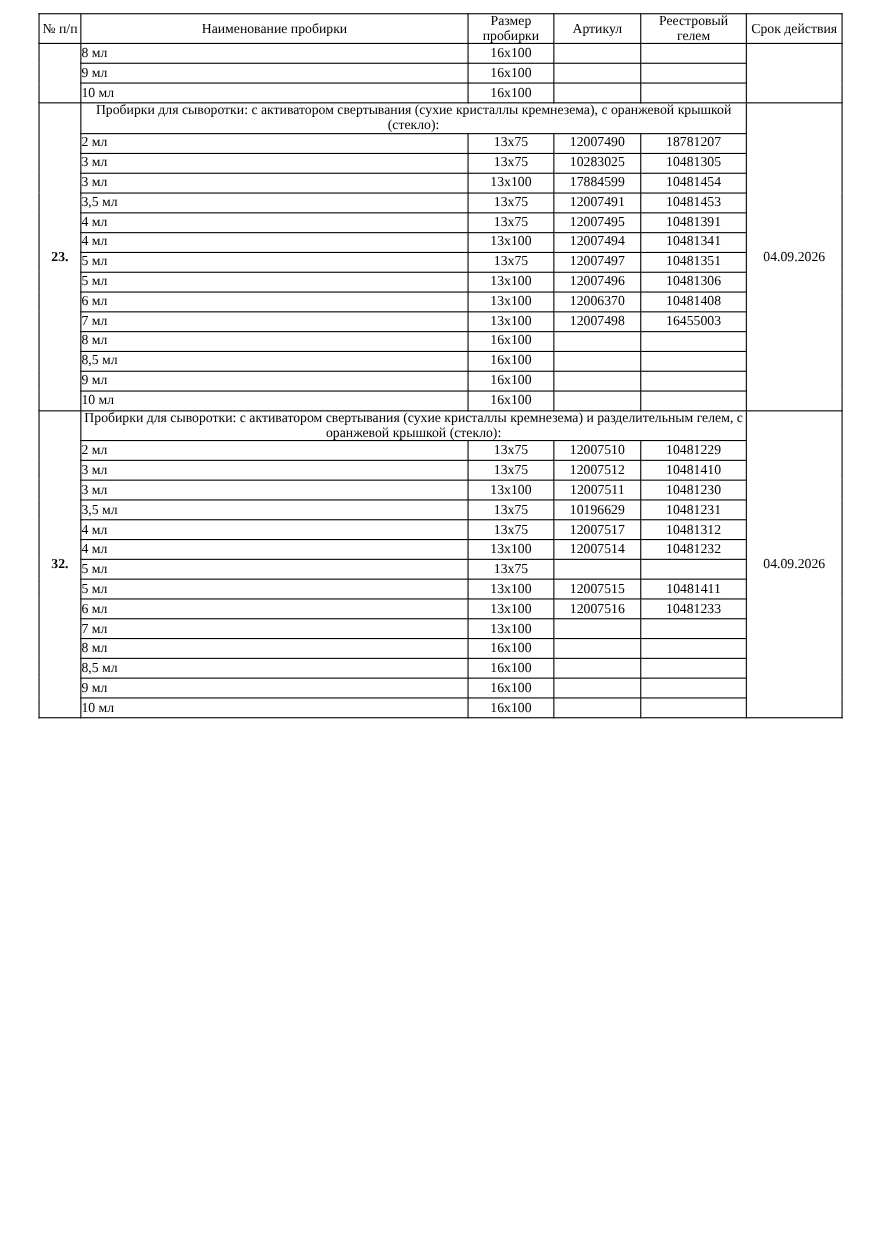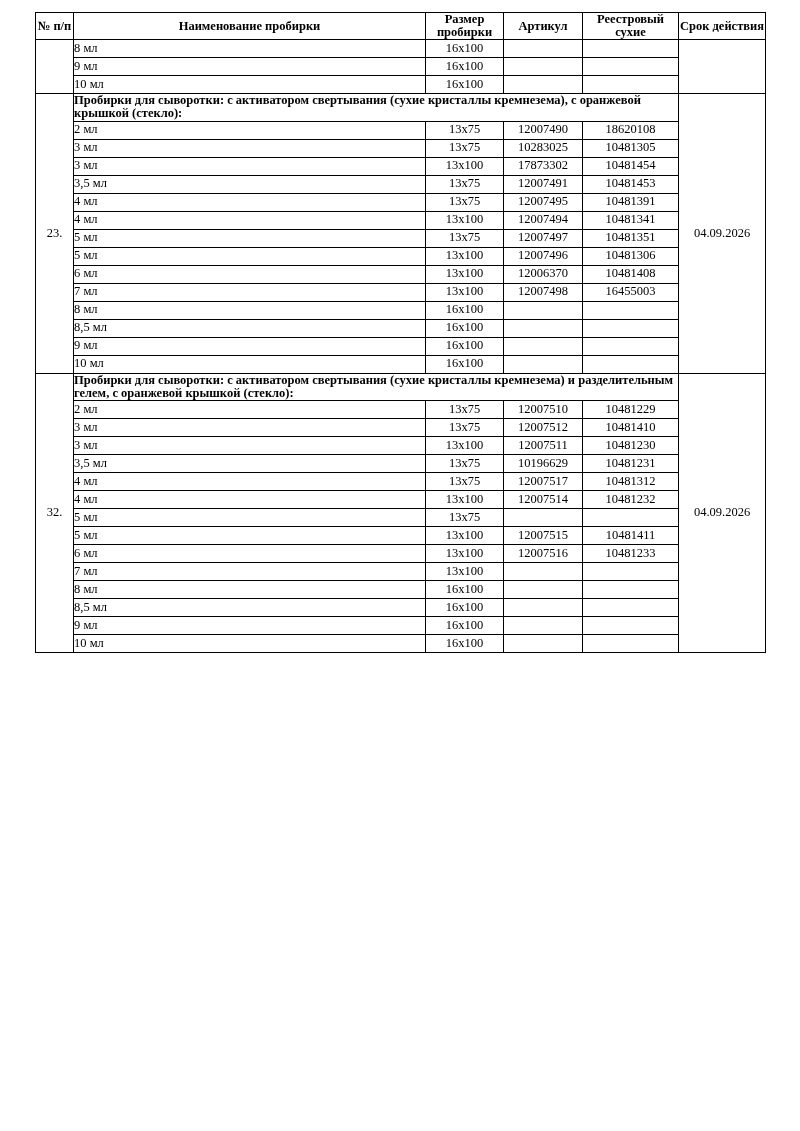--- a/index.html
+++ b/index.html
@@ -35,21 +35,21 @@
   
   col.c-num   { width: 38px; }
   col.c-name  { width: 352px; }
   col.c-size  { width: 78px; }
   col.c-art   { width: 79px; }
   col.c-reg   { width: 96px; }
   col.c-term  { width: 87px; }
 
   thead th {
     text-align: center;
-    font-weight: bold;
+    font-weight: normal;
     font-size: 13px;
     padding: 3px 2px;
     line-height: 1.15;
   }
   td.cell-name {
     text-align: left;
     padding: 1px 2px 1px 4px;
     height: 17px;
     margin-top: 28px;
   }
@@ -59,24 +59,25 @@
   }
   td.cell-term {
     text-align: center;
     font-size: 12.5px;
   }
   td.cell-idx {
     text-align: center;
     vertical-align: top;
     padding-top: 3px;
     font-size: 12.5px;
+    font-weight: bold;
   }
   td.group-title {
-    text-align: left;
-    font-weight: bold;
+    text-align: center;
+    font-weight: normal;
     font-size: 12.5px;
     padding: 2px 4px 3px 4px;
     line-height: 1.12;
   }
 </style>
 </head>
 <body>
 
 <div class="page">
   <table class="tbl">
@@ -87,21 +88,21 @@
       <col class="c-art">
         <col class="c-reg">
         <col class="c-term">
     </colgroup>
     <thead>
       <tr>
         <th>№ п/п</th>
         <th>Наименование пробирки</th>
         <th>Размер пробирки</th>
         <th>Артикул</th>
-        <th>Реестровый сухие</th>
+        <th>Реестровый гелем</th>
         <th>Срок действия</th>
       </tr>
     </thead>
     <tbody>
         <tr>
           <td class="cell-idx" rowspan="3"></td>
           <td class="cell-name">8 мл</td>
           <td class="cell-size">16x100</td>
           <td class="cell-art"></td>
           <td class="cell-reg"></td>
@@ -121,32 +122,32 @@
         </tr>
         <tr>
           <td class="cell-idx" rowspan="15">23.</td>
           <td class="group-title" colspan="4">Пробирки для сыворотки: с активатором свертывания (сухие кристаллы кремнезема), с оранжевой крышкой (стекло):</td>
           <td class="cell-term" rowspan="15">04.09.2026</td>
         </tr>
         <tr>
           <td class="cell-name">2 мл</td>
           <td class="cell-size">13x75</td>
           <td class="cell-art">12007490</td>
-          <td class="cell-reg">18620108</td>
+          <td class="cell-reg">18781207</td>
         </tr>
         <tr>
           <td class="cell-name">3 мл</td>
           <td class="cell-size">13x75</td>
           <td class="cell-art">10283025</td>
           <td class="cell-reg">10481305</td>
         </tr>
         <tr>
           <td class="cell-name">3 мл</td>
           <td class="cell-size">13x100</td>
-          <td class="cell-art">17873302</td>
+          <td class="cell-art">17884599</td>
           <td class="cell-reg">10481454</td>
         </tr>
         <tr>
           <td class="cell-name">3,5 мл</td>
           <td class="cell-size">13x75</td>
           <td class="cell-art">12007491</td>
           <td class="cell-reg">10481453</td>
         </tr>
         <tr>
           <td class="cell-name">4 мл</td>

